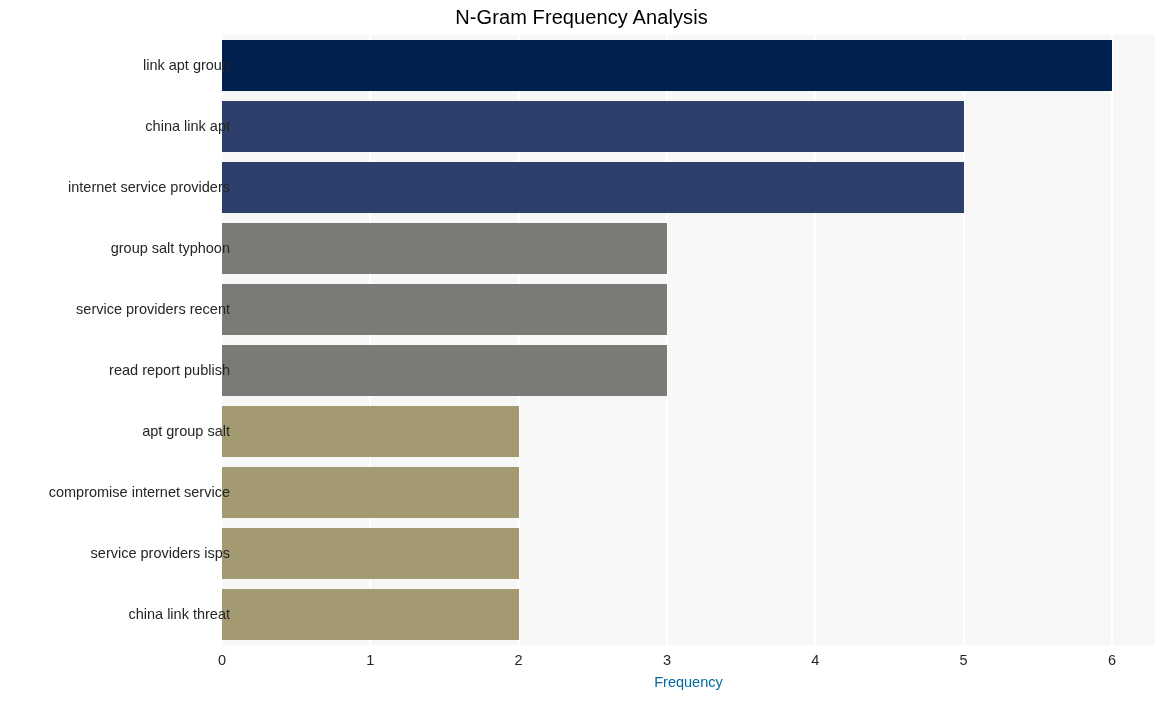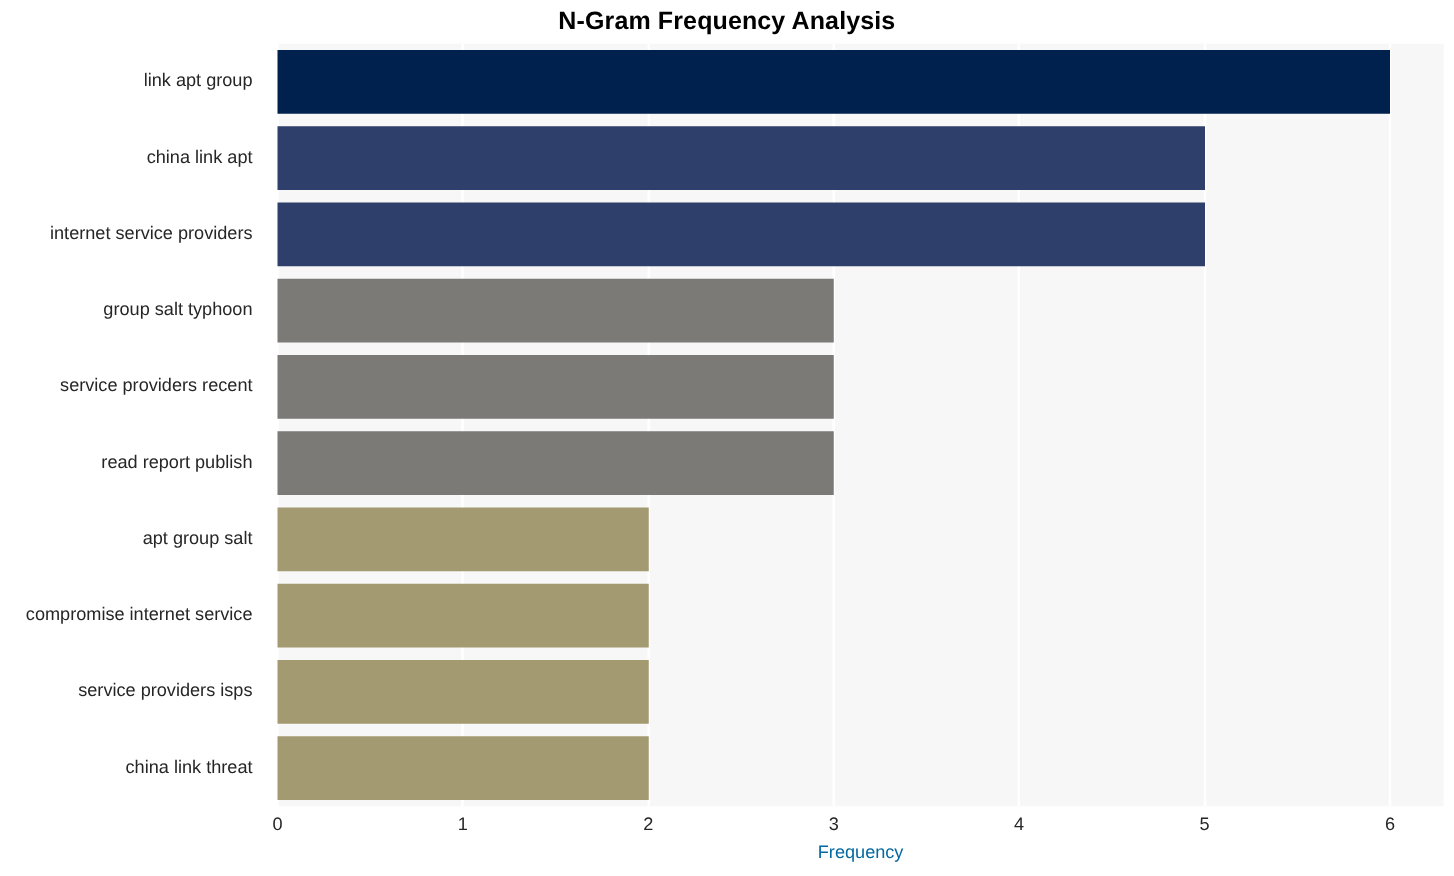--- a/index.html
+++ b/index.html
@@ -21,21 +21,21 @@
     height: 701px;
     background: #ffffff;
   }
   #chart-title {
     position: absolute;
     left: 0;
     top: 6px;
     width: 1163px;
     text-align: center;
     font-size: 20px;
-    font-weight: bold;
+    font-weight: normal;
     color: #000000;
     letter-spacing: 0.1px;
   }
   
   #plot-area {
     position: absolute;
     left: 222px;
     top: 35px;
     width: 933px;
     height: 610px;
@@ -52,20 +52,21 @@
     position: absolute;
     left: 0;
     height: 51px;
   }
   .ylabels {
     position: absolute;
     left: 0;
     top: 35px;
     width: 212px;
     height: 610px;
+    padding-left: 28px;
   }
   .ylabels .lbl {
     position: absolute;
     right: 10px;
     width: 300px;
     text-align: right;
     font-size: 14.5px;
     color: #262626;
     white-space: nowrap;
   }

